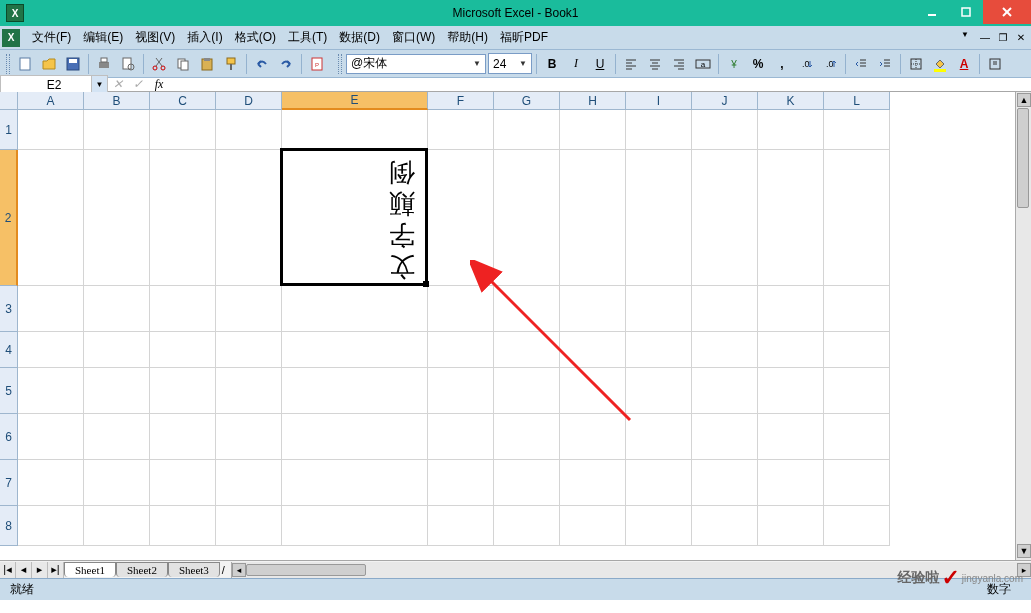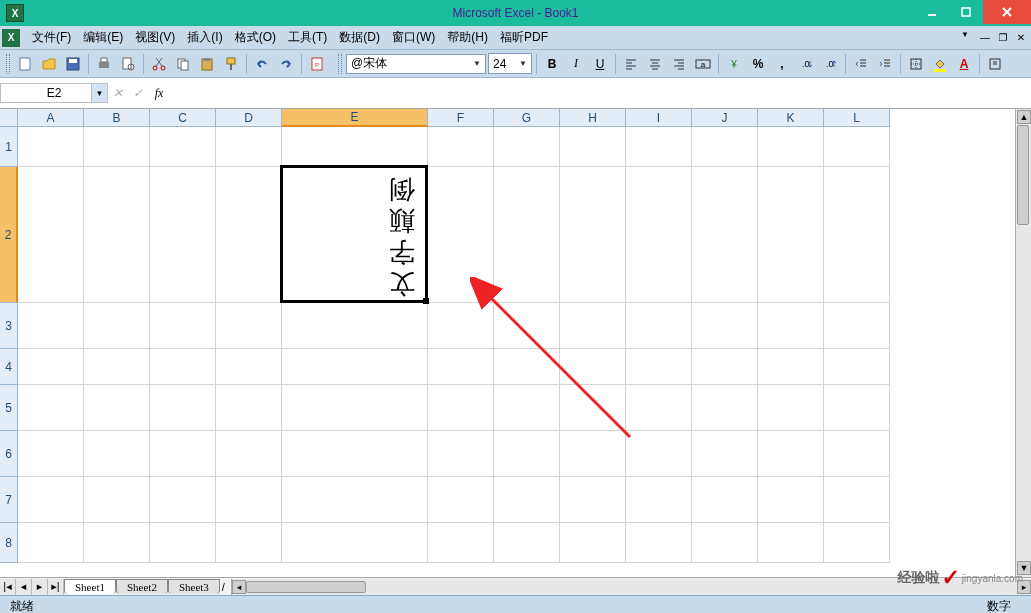--- a/index.html
+++ b/index.html
@@ -24,21 +24,21 @@
   margin-left: 6px;
   background: #217346;
   border: 1px solid #0a4a2a;
   display:flex;align-items:center;justify-content:center;
   color:#fff;font-size:10px;font-weight:bold;
 }
 .title-text {
   position:absolute;
   left:0;right:0;
   text-align:center;
-  color:#4c1d95;
+  color:#000000;
   font-size:12px;
   pointer-events:none;
 }
 .win-controls { position:absolute; right:0; top:0; display:flex; }
 .win-btn { width:34px; height:24px; display:flex; align-items:center; justify-content:center; color:#fff; }
 .win-btn.close { background:#e74c3c; width:48px; }
 .menubar {
   height:24px;
   background:#c8dbea;
   border-bottom:1px solid #9bb8d3;
@@ -110,21 +110,21 @@
   width:44px;height:21px;
   border:1px solid #7a9cc6;
   background:#fff;
   padding:0 4px;
   font-size:12px;
   display:flex;align-items:center;justify-content:space-between;
 }
 .dd-arrow { font-size:8px; color:#333; }
 .fmt-upA { color:#c00; font-weight:bold; text-decoration:underline; }
 .namebox-row {
-  height:31px;
+  height:14px;
   background:#fff;
   border-bottom:1px solid #a7a7a7;
   display:flex;
   align-items:center;
 }
 .namebox {
   width:108px;height:20px;
   background:#fff;
   border:1px solid #bfbfbf;
   padding:0 4px;

